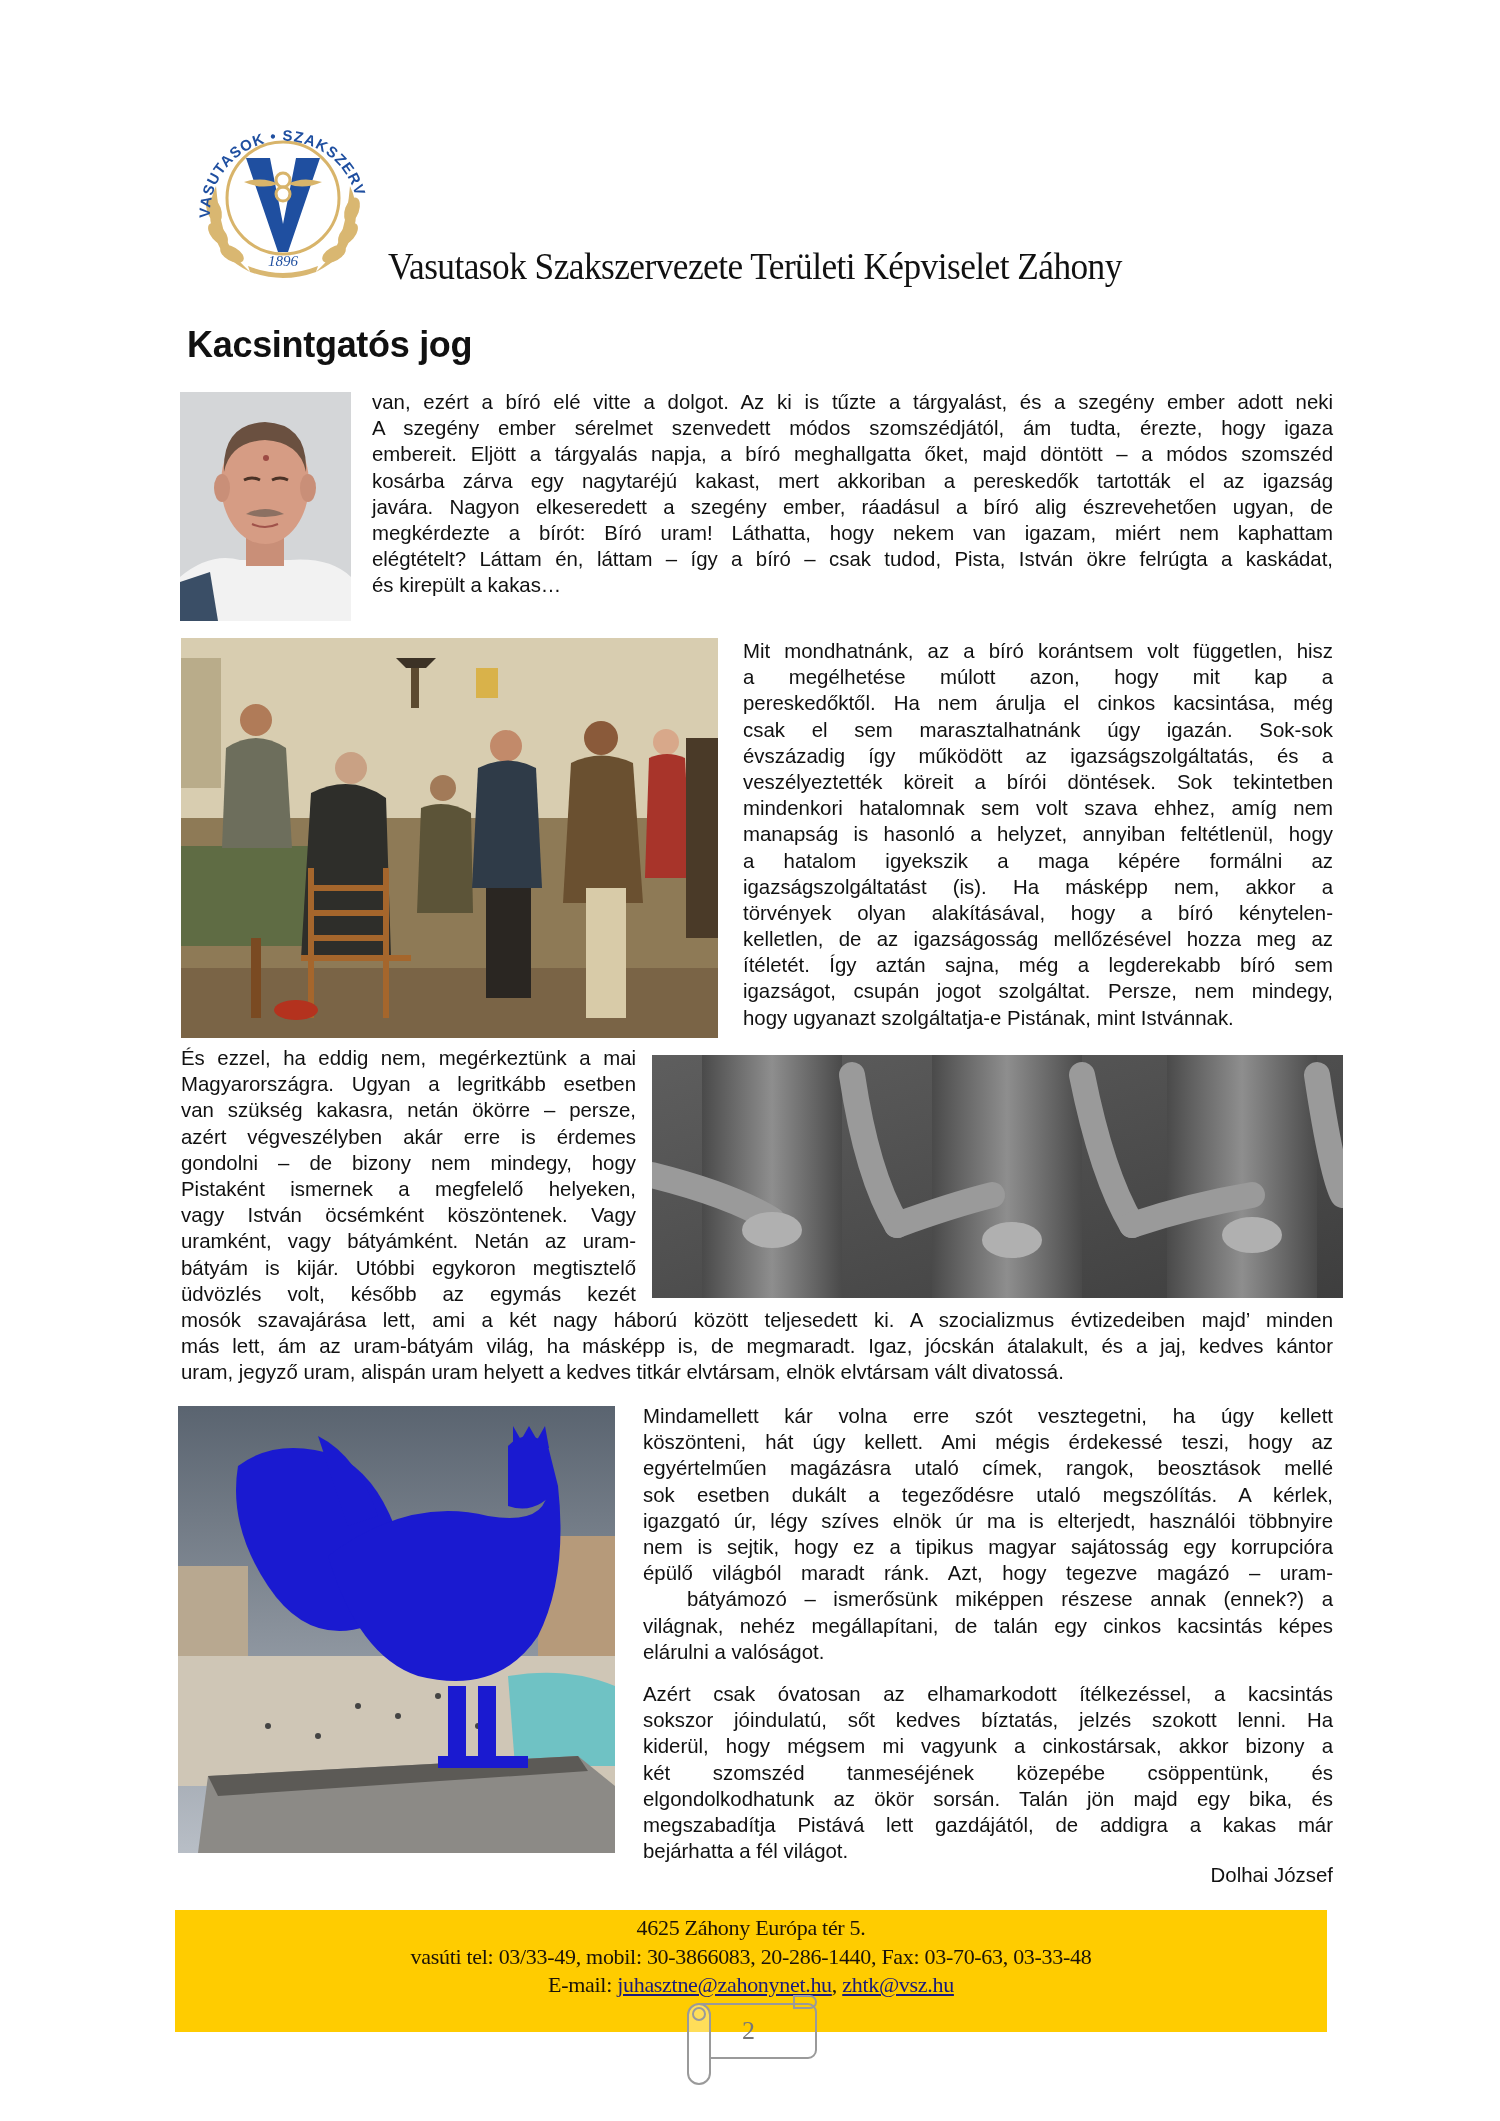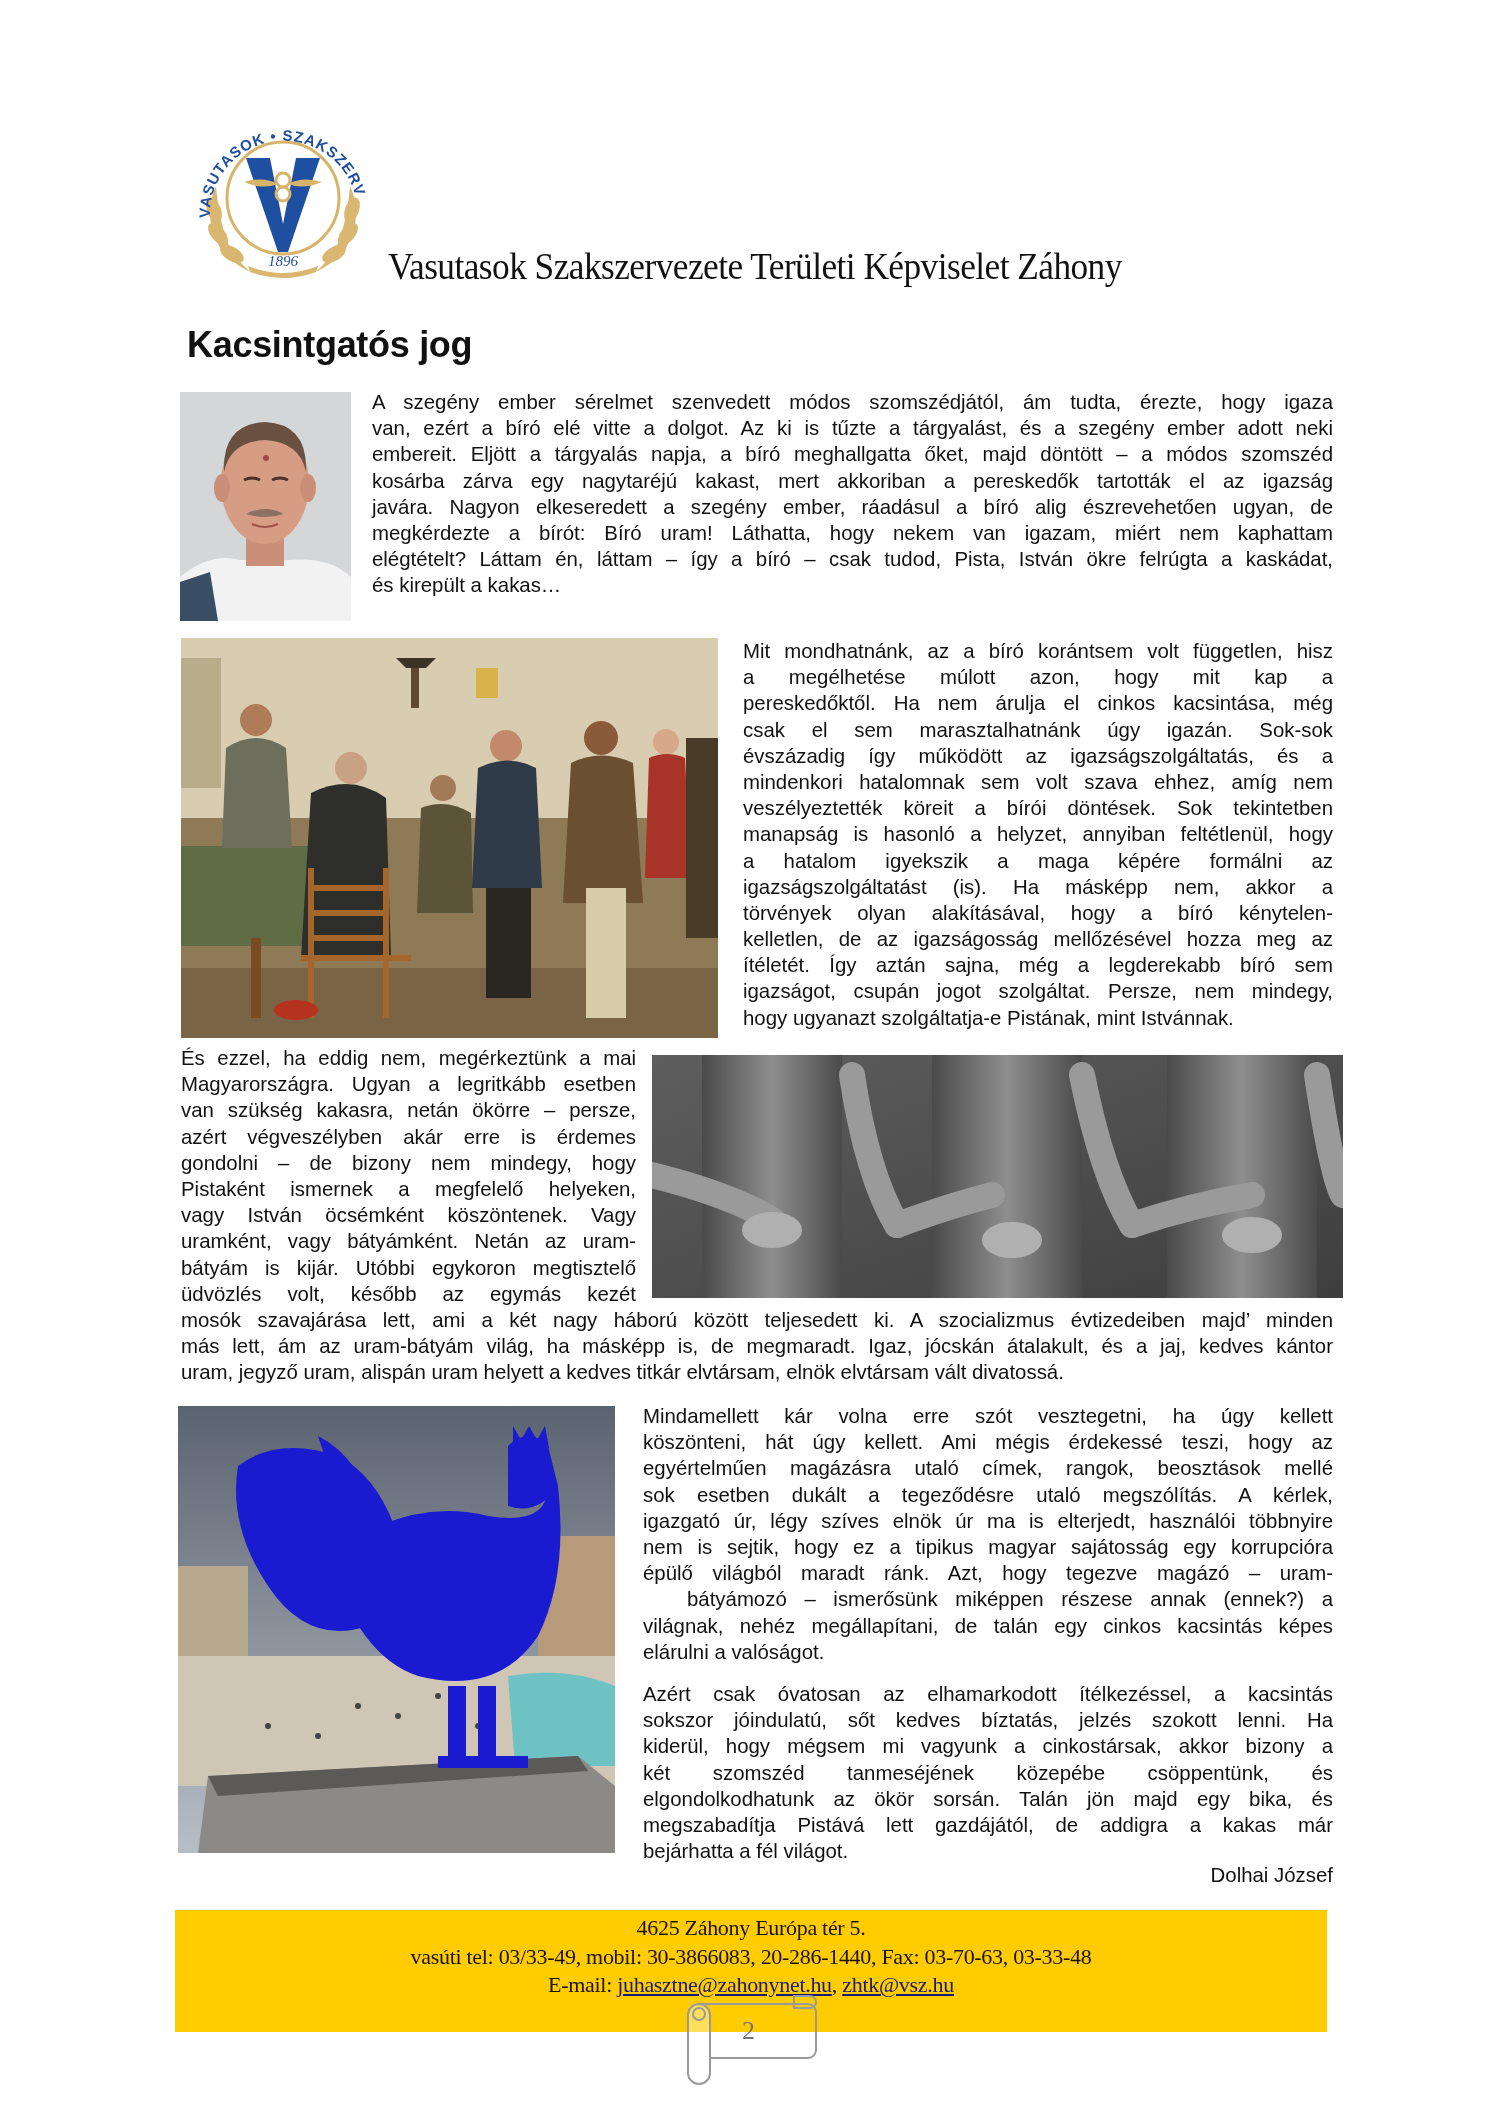--- a/index.html
+++ b/index.html
@@ -220,38 +220,38 @@
       <path d="M330 40 q20 -20 40 0 l10 40 q-20 30 -50 20z"></path>
       <rect x="270" y="280" width="18" height="70"></rect>
       <rect x="300" y="280" width="18" height="70"></rect>
       <path d="M260 350 h90 v12 h-90z"></path>
     </g>
     <path d="M335 20 l8 14 l8 -14 l8 14 l8 -14 l4 22 h-36z" fill="#1a1ad0"></path>
   </svg>
 </div>
 
 <div class="para" id="p1">
+  <span class="line" style="white-space: normal;">van, ezért a bíró elé vitte a dolgot. Az ki is tűzte a tárgyalást, és a szegény ember adott neki</span>
   <span class="line" style="white-space: normal;">A szegény ember sérelmet szenvedett módos szomszédjától, ám tudta, érezte, hogy igaza</span>
-  <span class="line" style="white-space: normal;">van, ezért a bíró elé vitte a dolgot. Az ki is tűzte a tárgyalást, és a szegény ember adott neki</span>
   <span class="line" style="white-space: normal;">embereit. Eljött a tárgyalás napja, a bíró meghallgatta őket, majd döntött – a módos szomszéd</span>
   <span class="line" style="white-space: normal;">kosárba zárva egy nagytaréjú kakast, mert akkoriban a pereskedők tartották el az igazság</span>
   <span class="line" style="white-space: normal;">javára. Nagyon elkeseredett a szegény ember, ráadásul a bíró alig észrevehetően ugyan, de</span>
   <span class="line" style="white-space: normal;">megkérdezte a bírót: Bíró uram! Láthatta, hogy nekem van igazam, miért nem kaphattam</span>
   <span class="line" style="white-space: normal;">elégtételt? Láttam én, láttam – így a bíró – csak tudod, Pista, István ökre felrúgta a kaskádat,</span>
   <span class="line last" style="white-space: normal;">és kirepült a kakas…</span>
 </div>
 
 <div class="para" id="p2">
   <span class="line" style="white-space: normal;">Mit mondhatnánk, az a bíró korántsem volt független, hisz</span>
   <span class="line" style="white-space: normal;">a megélhetése múlott azon, hogy mit kap a</span>
   <span class="line" style="white-space: normal;">pereskedőktől. Ha nem árulja el cinkos kacsintása, még</span>
   <span class="line" style="white-space: normal;">csak el sem marasztalhatnánk úgy igazán. Sok-sok</span>
   <span class="line" style="white-space: normal;">évszázadig így működött az igazságszolgáltatás, és a</span>
+  <span class="line" style="white-space: normal;">veszélyeztették köreit a bírói döntések. Sok tekintetben</span>
   <span class="line" style="white-space: normal;">mindenkori hatalomnak sem volt szava ehhez, amíg nem</span>
-  <span class="line" style="white-space: normal;">veszélyeztették köreit a bírói döntések. Sok tekintetben</span>
   <span class="line" style="white-space: normal;">manapság is hasonló a helyzet, annyiban feltétlenül, hogy</span>
   <span class="line" style="white-space: normal;">a hatalom igyekszik a maga képére formálni az</span>
   <span class="line" style="white-space: normal;">igazságszolgáltatást (is). Ha másképp nem, akkor a</span>
   <span class="line" style="white-space: normal;">törvények olyan alakításával, hogy a bíró kénytelen-</span>
   <span class="line" style="white-space: normal;">kelletlen, de az igazságosság mellőzésével hozza meg az</span>
   <span class="line" style="white-space: normal;">ítéletét. Így aztán sajna, még a legderekabb bíró sem</span>
   <span class="line" style="white-space: normal;">igazságot, csupán jogot szolgáltat. Persze, nem mindegy,</span>
   <span class="line last" style="white-space: normal;">hogy ugyanazt szolgáltatja-e Pistának, mint Istvánnak.</span>
 </div>
 

